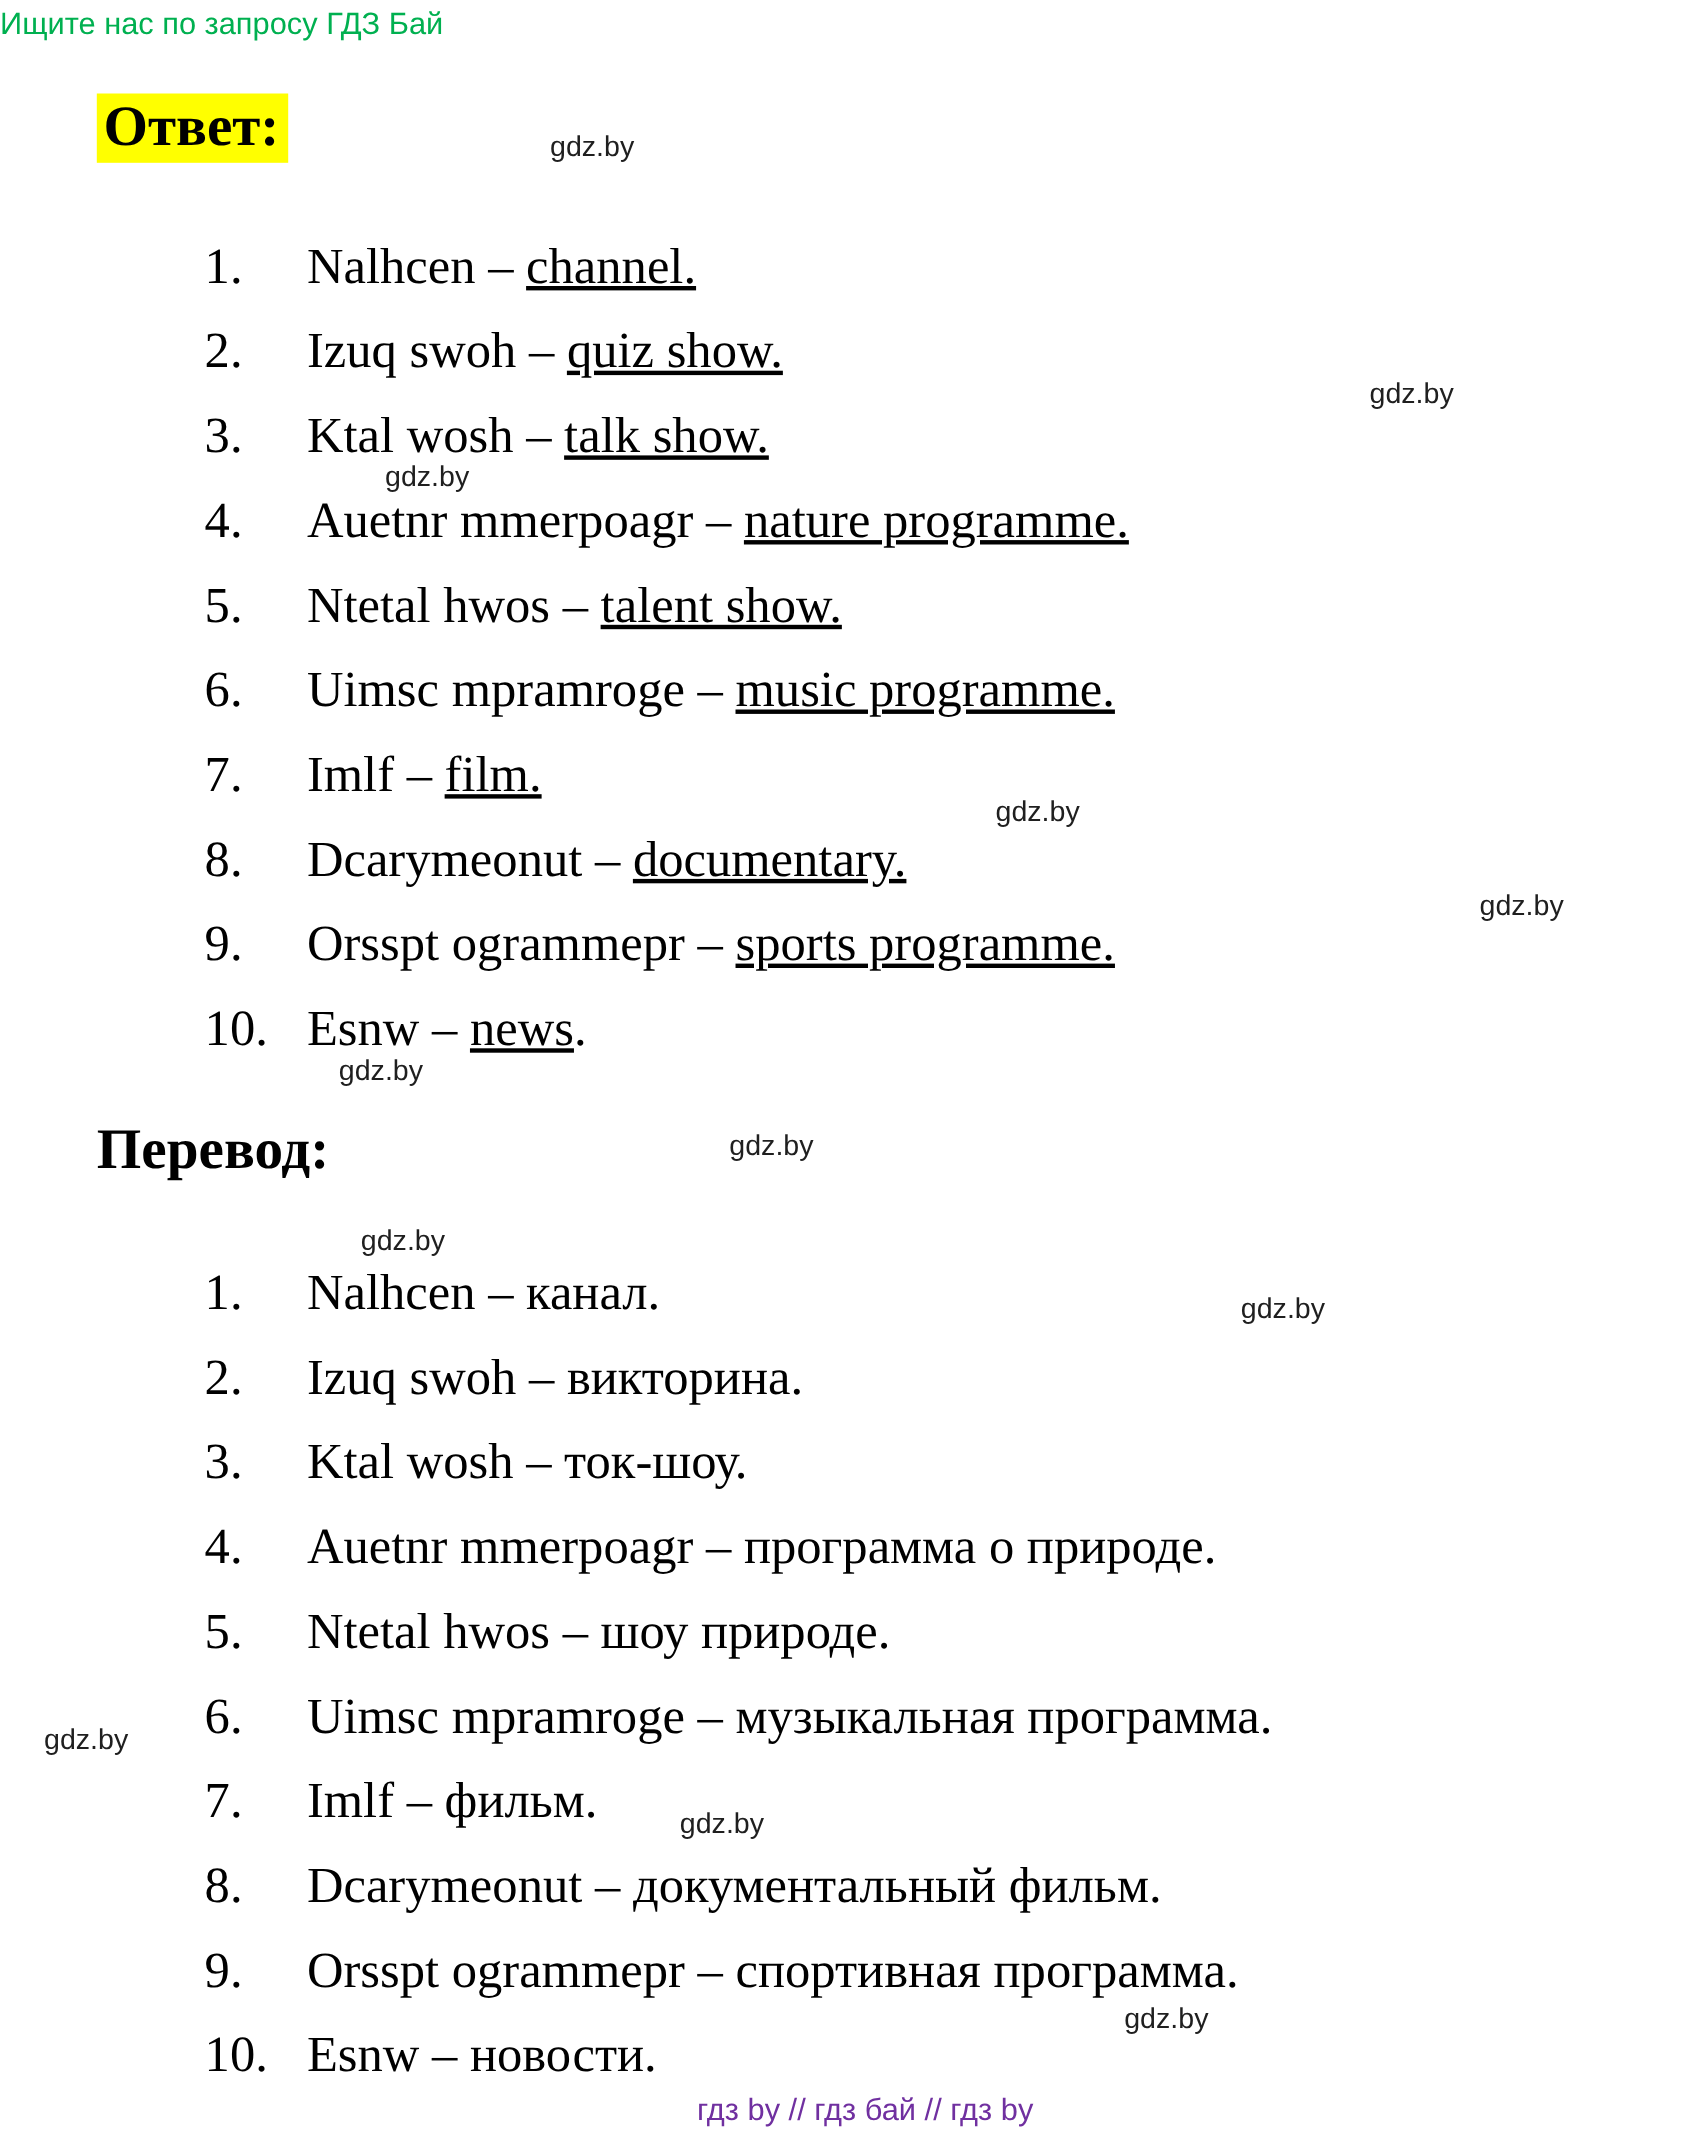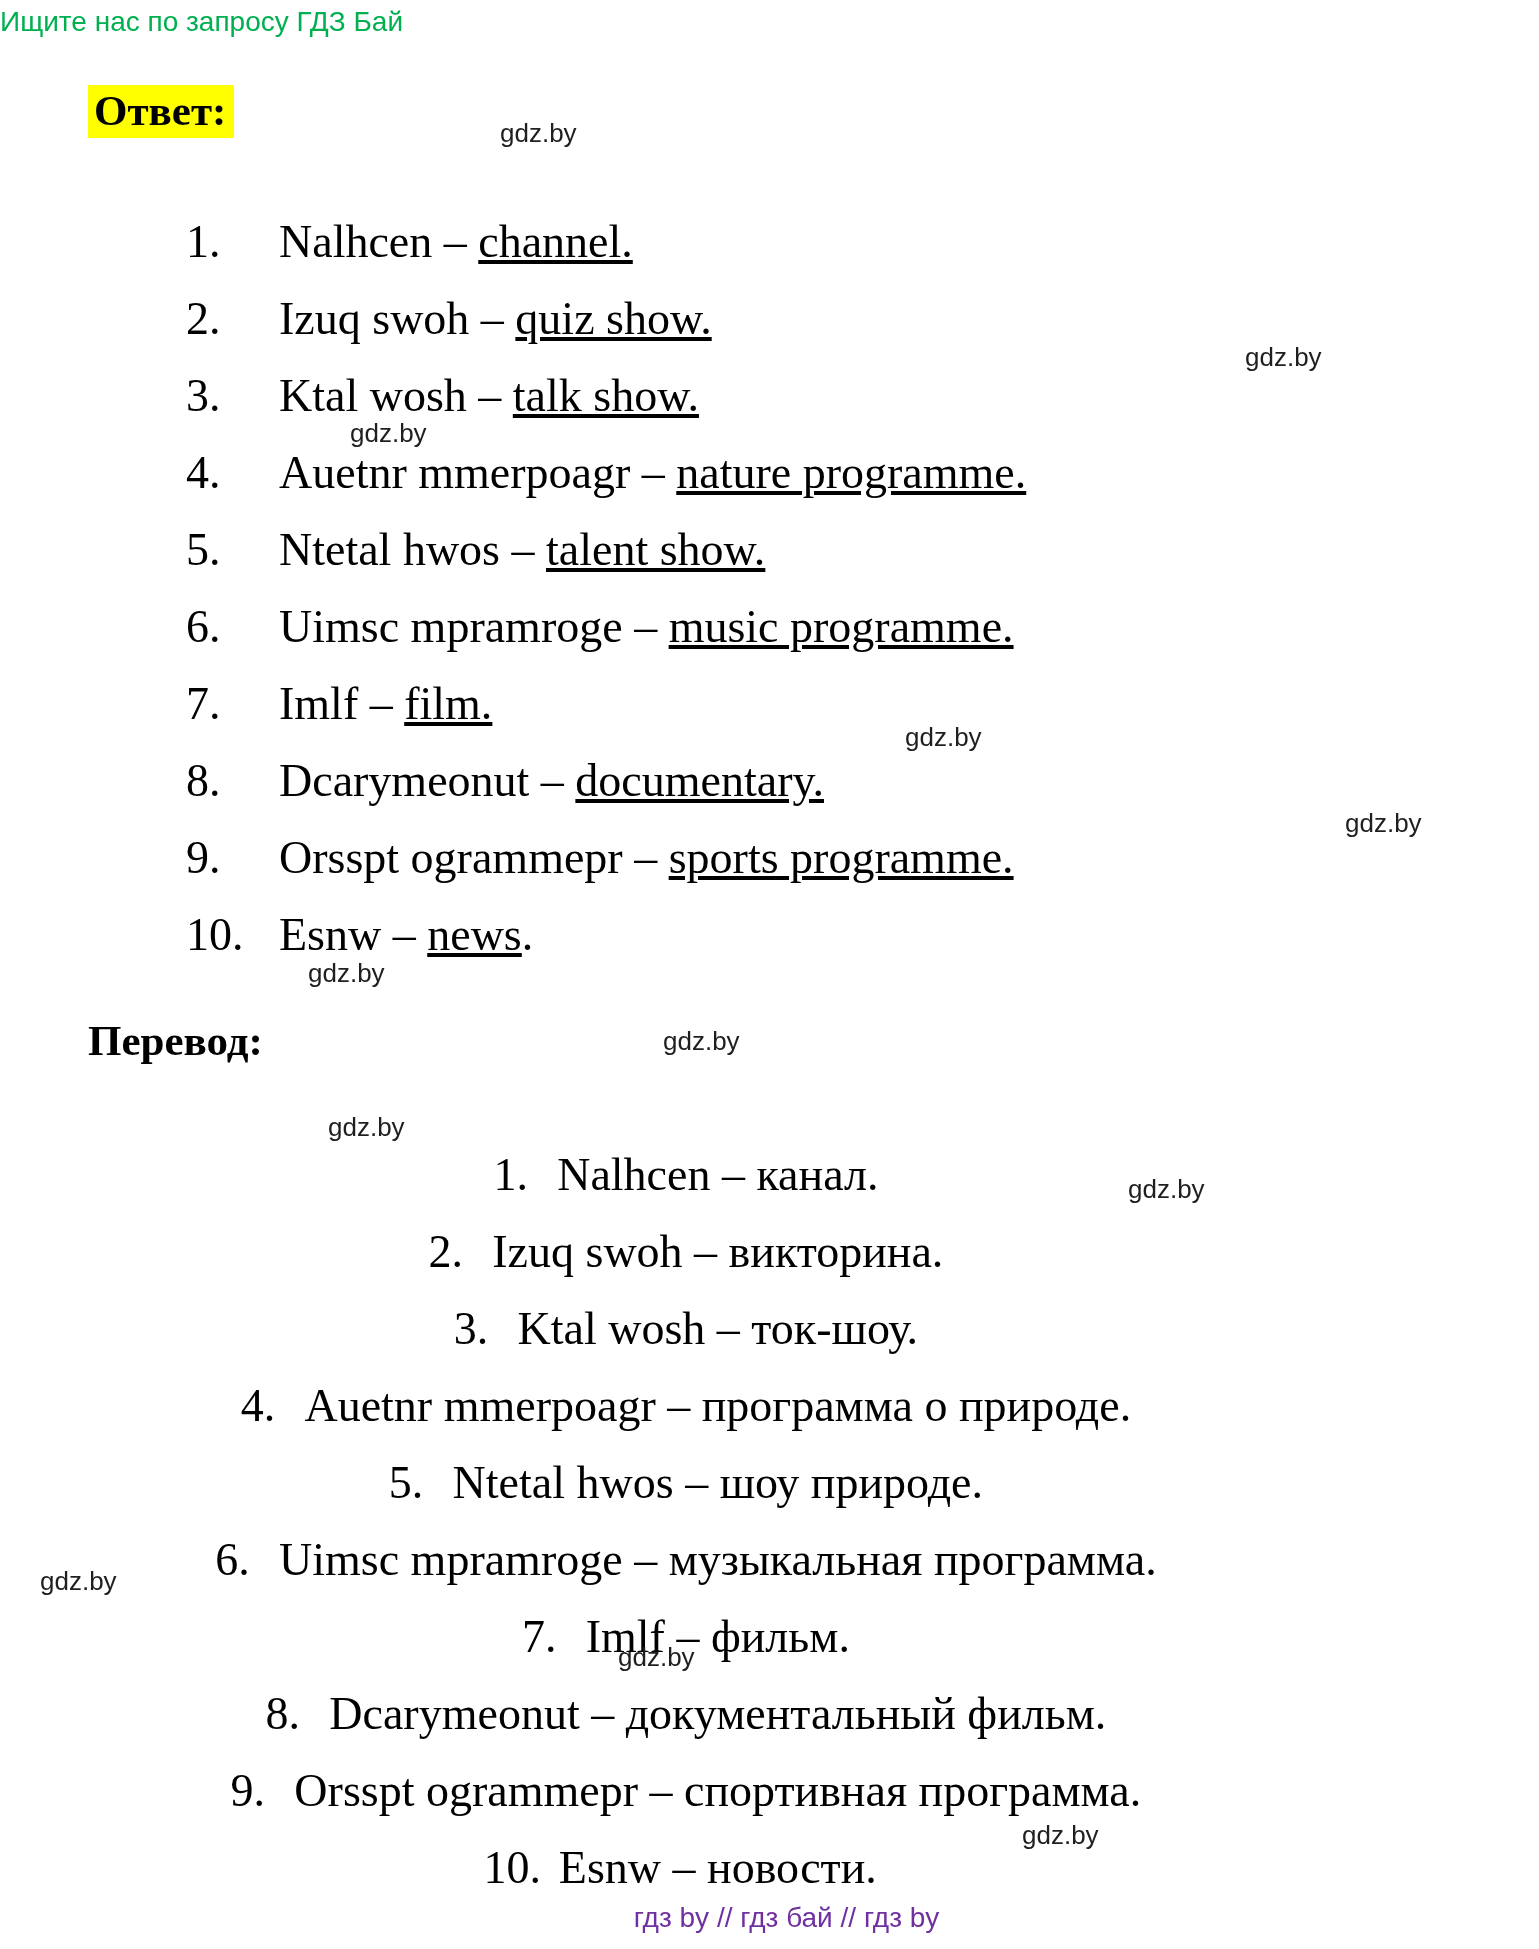--- a/index.html
+++ b/index.html
@@ -20,33 +20,33 @@
     width: 100%;
     text-align: left;
     color: #00b050;
     font-family: "Liberation Sans", sans-serif;
     font-size: 28px;
   }
   .heading {
     position: absolute;
     left: 88px;
     margin: 0;
-    font-size: 43px;
+    font-size: 52px;
     font-weight: bold;
     line-height: 1.15;
   }
   #otvet { top: 86px; }
   #perevod { top: 1016px; }
   #otvet .hl { background: #ffff00; padding: 2px 8px 4px 6px; }
   .list {
     position: absolute;
     left: 186px;
   }
   #list1 { top: 203px; }
-  #list2 { top: 1136px; text-align: center; }
+  #list2 { top: 1136px; }
   .item {
     font-size: 46px;
     line-height: 77px;
     white-space: nowrap;
   }
   .num {
     display: inline-block;
     width: 93px;
   }
   .ans { text-decoration: underline; }

